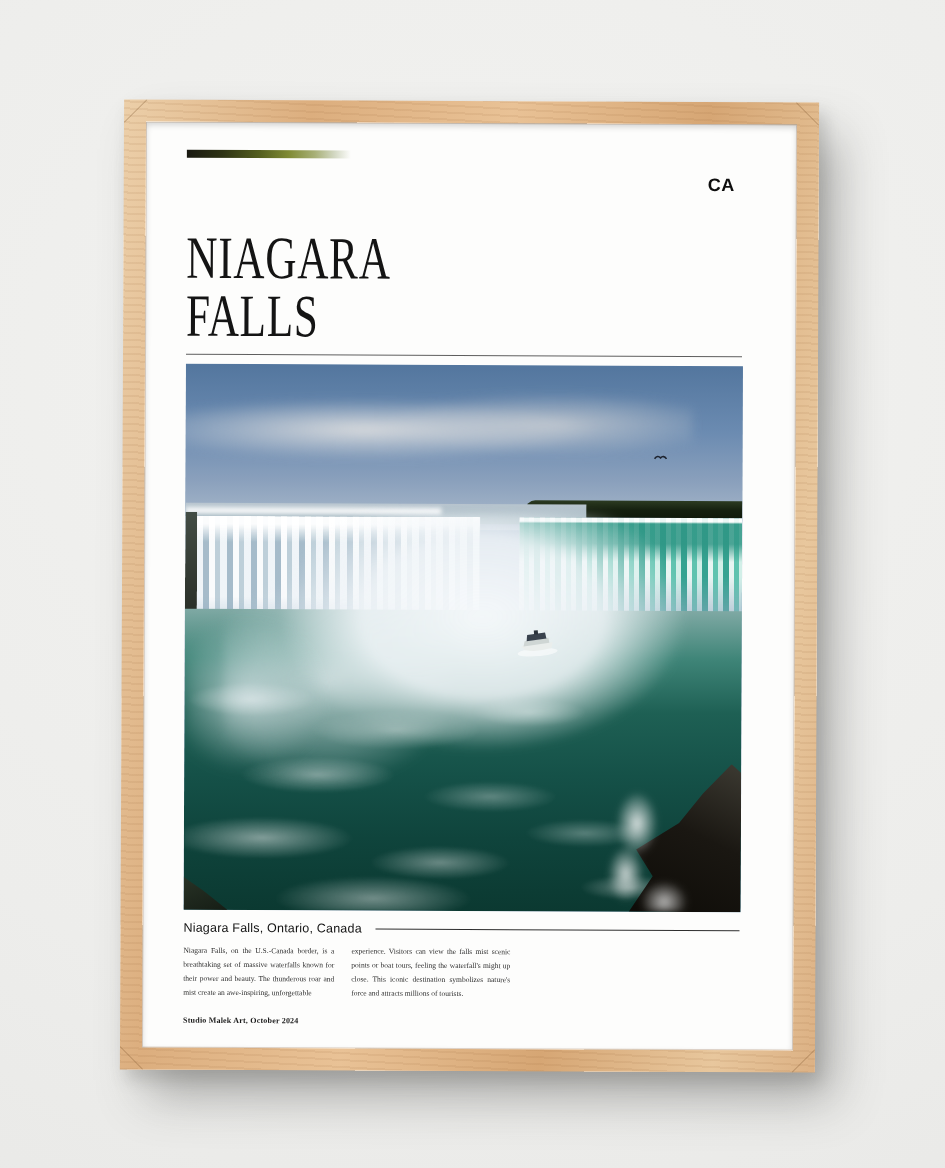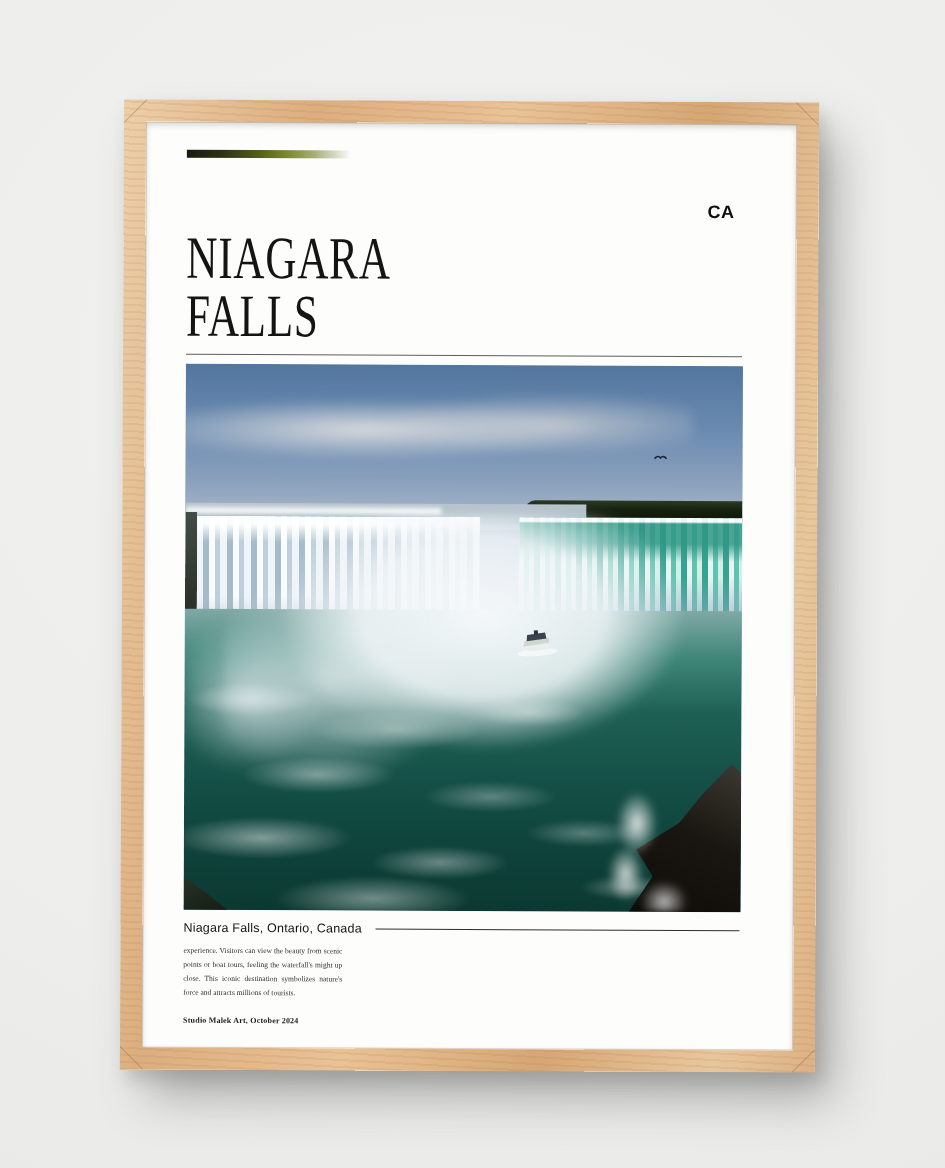--- a/index.html
+++ b/index.html
@@ -36,21 +36,21 @@
     box-shadow: inset 0 3px 6px rgba(0,0,0,0.18), inset 0 0 0 1px rgba(150,105,60,0.25);
   }
   .content { position: relative; width: 100%; height: 100%; padding: 0 54px 0 41px; }
 
   .accent-bar {
     margin-top: 28px; width: 164px; height: 8px;
     background: linear-gradient(90deg, #191911 0%, #2e3314 22%, #55601f 45%, #7f8a33 62%, #a8b077 78%, #d3d8c3 90%, rgba(255,255,255,0) 100%);
   }
   .country-code {
     position: absolute; top: 23px; right: 62px;
-    font-size: 18px; font-weight: 800; letter-spacing: 0.5px; color: #0d0d0d; margin-top: 27px;
+    font-size: 18px; font-weight: 800; letter-spacing: 0.5px; color: #0d0d0d;
   }
 
   .title {
     margin-top: 66px;
     font-family: "Liberation Serif", serif;
     font-weight: 500; font-size: 60px; line-height: 0.80;
     letter-spacing: 1px; color: #141414;
     transform: scaleX(0.72); transform-origin: left top;
     width: fit-content; white-space: nowrap;
   }
@@ -193,21 +193,22 @@
             <path d="M1 5 Q4 1 7 4 Q10 1 13 5" stroke="#1e2430" stroke-width="1.6" fill="none"></path>
           </svg>
         </div>
 
         <div class="caption-row">
           <span class="caption">Niagara Falls, Ontario, Canada</span>
           <hr class="caption-rule">
         </div>
 
         <div class="body-cols">
-          <p class="body-col c2">experience. Visitors can view the beauty from scenic points or boat tours, feeling the waterfall's might up close. This iconic destination symbolizes nature's force and attracts millions of tourists.</p>
+          <p class="body-col c1">Niagara Falls, on the U.S.-Canada border, is a breathtaking set of massive waterfalls known for their power and beauty. The thunderous roar and mist create an awe-inspiring, unforgettable</p>
+          <p class="body-col c2">experience. Visitors can view the falls mist scenic points or boat tours, feeling the waterfall's might up close. This iconic destination symbolizes nature's force and attracts millions of tourists.</p>
         </div>
 
         <div class="credit">Studio Malek Art, October 2024</div>
 
       </div>
     </div>
   </div>
 </div>
 
 </body></html>

